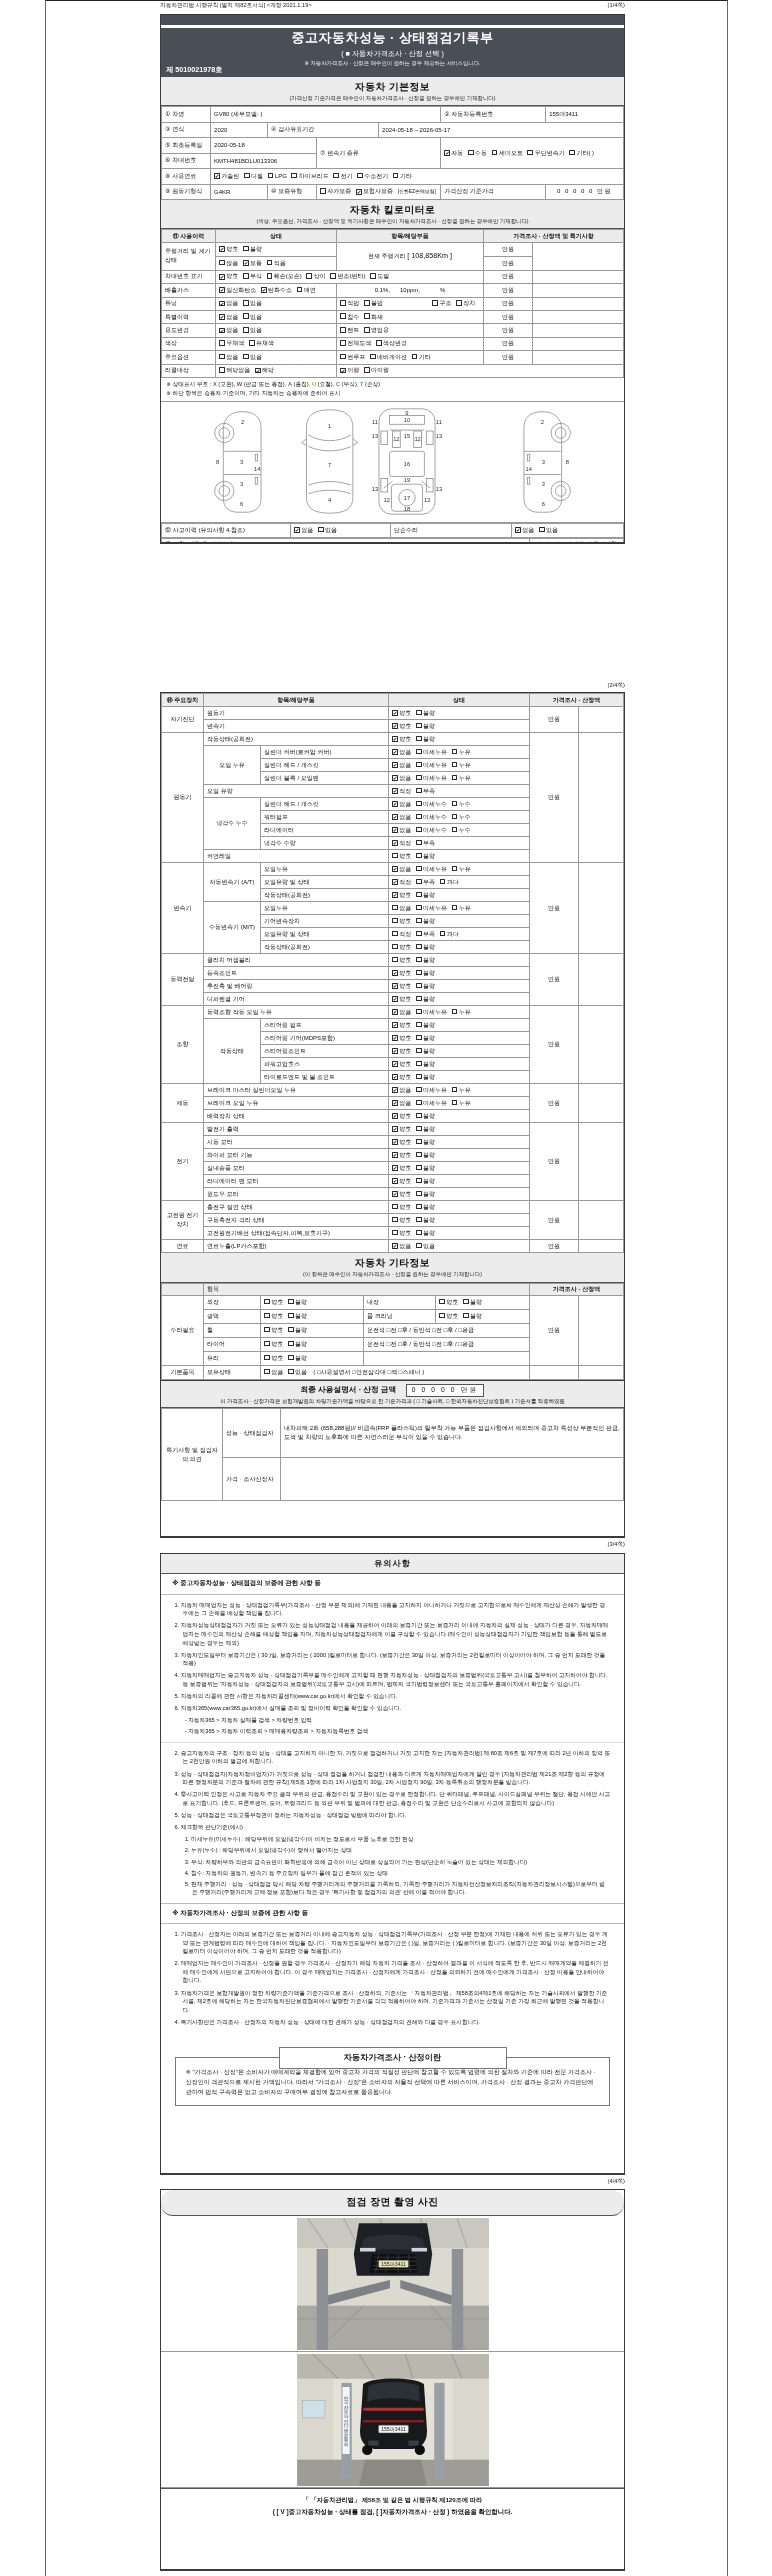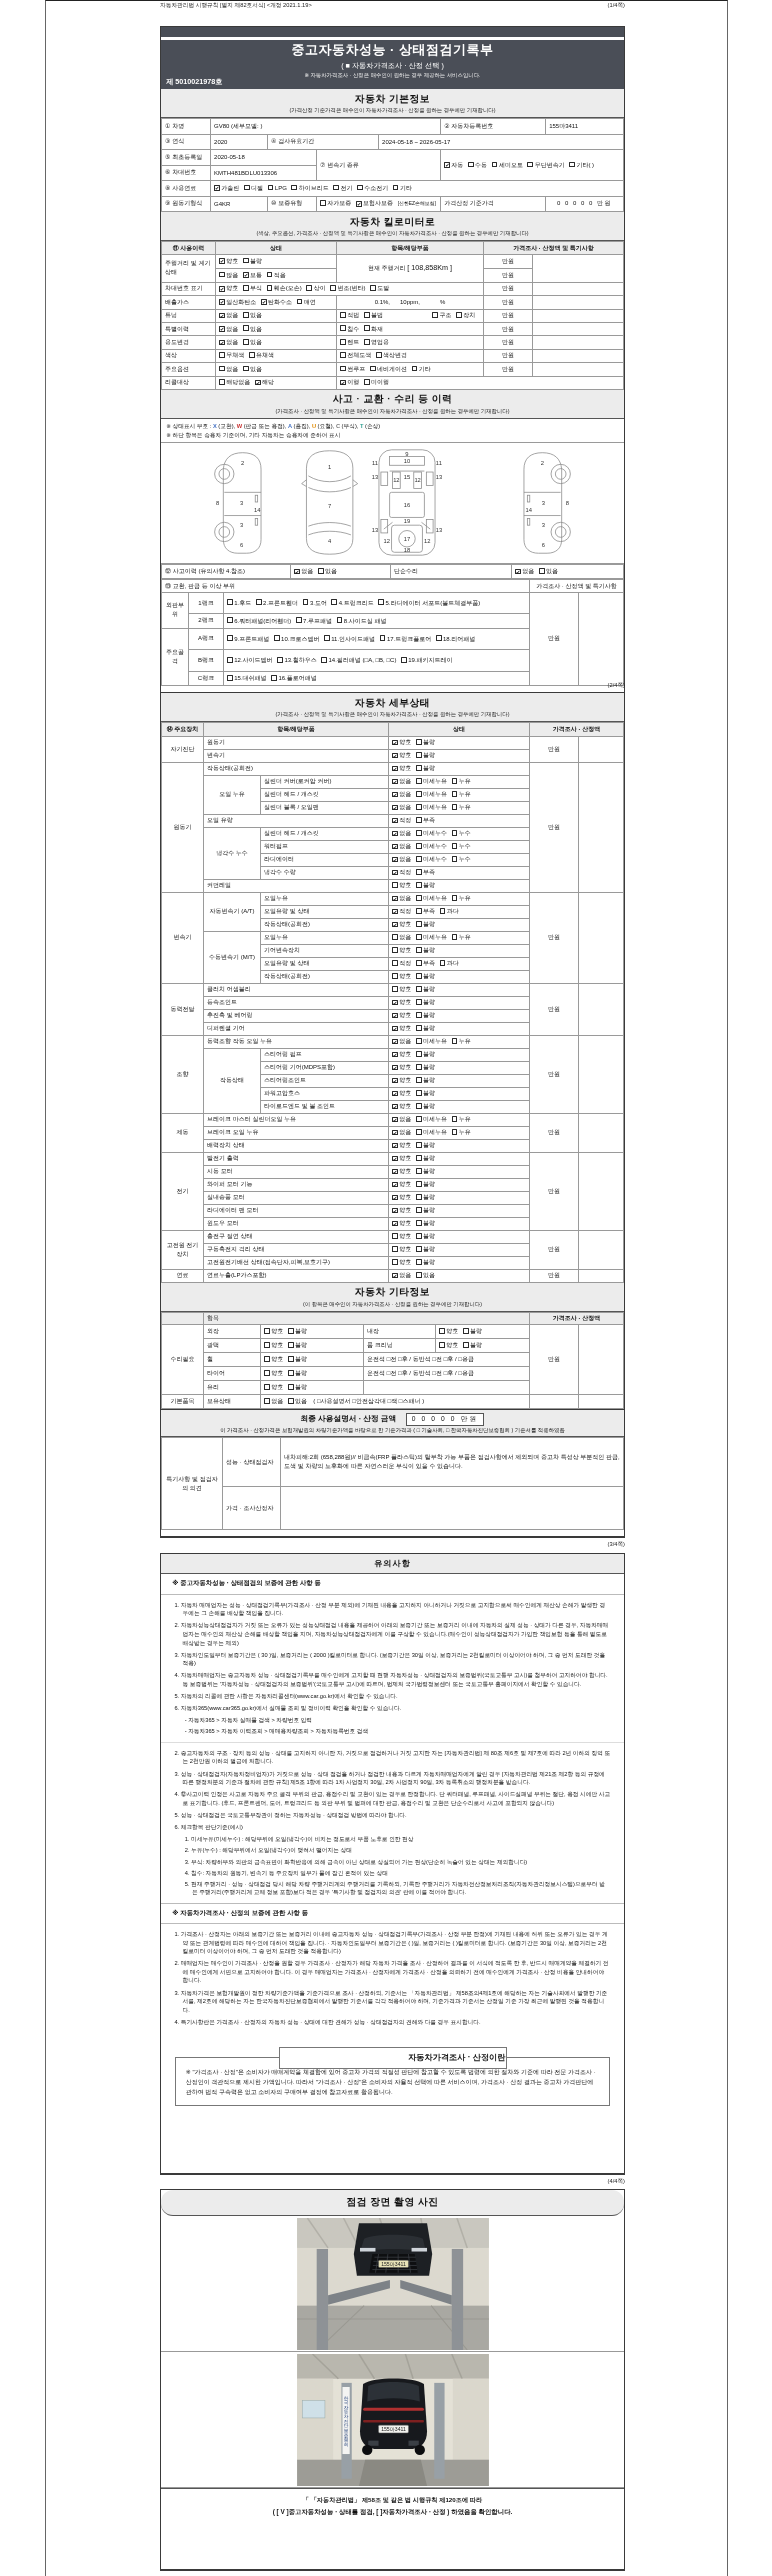--- a/index.html
+++ b/index.html
@@ -46,21 +46,21 @@
   .final .row2{font-size:5.4px;margin-top:1.5px;}
   
   .noti-title{background:#ececec;border-bottom:0.5px solid #555;text-align:center;
               font-size:8.2px;font-weight:bold;padding:4.1px 0;letter-spacing:1px;}
   .noti-sec-hd{font-size:6.4px;font-weight:bold;padding:5.2px 11.3px;border-bottom:0.5px solid #bbb;}
   .noti-body{padding:6.2px 13.4px 3.1px;}
   .noti-item{font-size:5.7px;line-height:1.5;margin-bottom:3.6px;padding-left:8.2px;text-indent:-8.2px;}
   .noti-item.ind{padding-left:17.5px;text-indent:-7.2px;margin-bottom:2.6px;}
   .whatbox{border:0.8px solid #777;margin:24px 14.4px 8.2px;padding:10.3px 9.3px 7.2px;position:relative;}
   .whatbox-title{position:absolute;top:-11.3px;left:50%;transform:translateX(-50%);width:228px;
-                 background:#fff;border:0.8px solid #777;text-align:right;font-weight:bold;
+                 background:#fff;border:0.8px solid #777;text-align:center;font-weight:bold;
                  font-size:8.2px;padding:4.6px 0;}
   .whatbox-text{font-size:6px;line-height:1.65;}
   
   .photo-row{border-bottom:0.5px solid #999;display:flex;justify-content:center;padding:1.5px 0;}
   .photo-row:last-of-type{border-bottom:none;}
   
   .sig{border-top:0.5px solid #555;background:#f3f3f3;height:39px;position:relative;}
   .sig-title{text-align:center;font-size:7.7px;font-weight:bold;padding-top:5.2px;}
   .sig-ins{position:absolute;right:17.5px;bottom:6.2px;color:#2238b0;font-size:8.8px;font-weight:bold;}
   .foot{border-top:0.5px solid #555;text-align:center;padding-top:6.2px;height:39px;}
@@ -71,21 +71,21 @@
 </head>
 <body>
 
 <div class="frame"></div>
 
 <div class="topline">
   <span>자동차관리법 시행규칙 [별지 제82호서식] &lt;개정 2021.1.19&gt;</span>
   <span>(1/4쪽)</span>
 </div>
 
-<div class="page" id="page1" style="top:26px;height:671px;">
+<div class="page" id="page1" style="top:14px;height:530px;">
 
   <div class="banner">
     <div class="stripe"></div>
     <div class="banner-title">중고자동차성능 · 상태점검기록부</div>
     <div class="banner-sub">( ■ 자동차가격조사 · 산정 선택 )</div>
     <div class="banner-note">※ 자동차가격조사 · 산정은 매수인이 원하는 경우 제공하는 서비스입니다.</div>
     <div class="banner-docno">제 5010021978호</div>
   </div>
 
   <div class="sec-hd">
@@ -220,24 +220,20 @@
           <td></td>
         </tr>
         <tr style="height:13.4px">
           <td>리콜대상</td>
           <td><span class="opt"><span class="cb"></span><span class="ot">해당없음</span></span><span class="opt"><span class="cb">✔</span><span class="ot">해당</span></span></td>
           <td colspan="3"><span class="opt"><span class="cb">✔</span><span class="ot">이행</span></span><span class="opt"><span class="cb"></span><span class="ot">미이행</span></span></td>
         </tr>
       </tbody>
     </table>
 
-  <div class="sec-hd">
-    <div class="t">사고 · 교환 · 수리 등 이력</div>
-    <div class="s">(가격조사 · 산정액 및 특기사항은 매수인이 자동차가격조사 · 산정을 원하는 경우에만 기재합니다)</div>
-  </div>
   <div class="notes" id="legend-line">
       <div>※ 상태표시 부호 : <span style="color:#4472c4;font-weight:bold">X</span> (교환), <span style="color:#c83232;font-weight:bold">W</span> (판금 또는 용접), <span style="color:#4472c4;font-weight:bold">A</span> (흠집), <span style="color:#e08a00;font-weight:bold">U</span> (요철), <span style="color:#777777;font-weight:bold">C</span> (부식), <span style="color:#2a9d8f;font-weight:bold">T</span> (손상)</div>
       <div>※ 하단 항목은 승용차 기준이며, 기타 자동차는 승용차에 준하여 표시</div>
     </div>
 
   <div class="diagram-wrap">
     <svg id="car-diagram" width="443" height="116" viewBox="0 0 860 240">
       <g fill="none" stroke="#8a8a8a" stroke-width="1.6">
 
         <path d="M 120,18 C 95,18 82,30 80,52 L 80,198 C 80,216 92,226 110,226 L 128,226 C 146,226 158,216 158,198 L 158,52 C 158,30 145,18 120,18 Z"></path>
@@ -372,24 +368,20 @@
         <tr style="height:14.4px">
           <td class="c">C랭크</td>
           <td style="line-height:1.8"><span class="opt"><span class="cb"></span><span class="ot">15.대쉬패널</span></span><span class="opt"><span class="cb"></span><span class="ot">16.플로어패널</span></span></td>
         </tr>
       </tbody>
     </table>
 </div>
 
 <div class="plabel" style="top:682px;">(2/4쪽)</div>
 <div class="page" id="page2" style="top:692px;height:846px;">
-  <div class="sec-hd">
-    <div class="t">자동차 세부상태</div>
-    <div class="s">(가격조사 · 산정액 및 특기사항은 매수인이 자동차가격조사 · 산정을 원하는 경우에만 기재합니다)</div>
-  </div>
   <table class="tbl" id="detail-table">
   <colgroup>
         <col style="width:42px">
         <col style="width:57px">
         <col style="width:128px">
         <col>
         <col style="width:49px">
         <col style="width:45px">
       </colgroup>
   <tbody>

